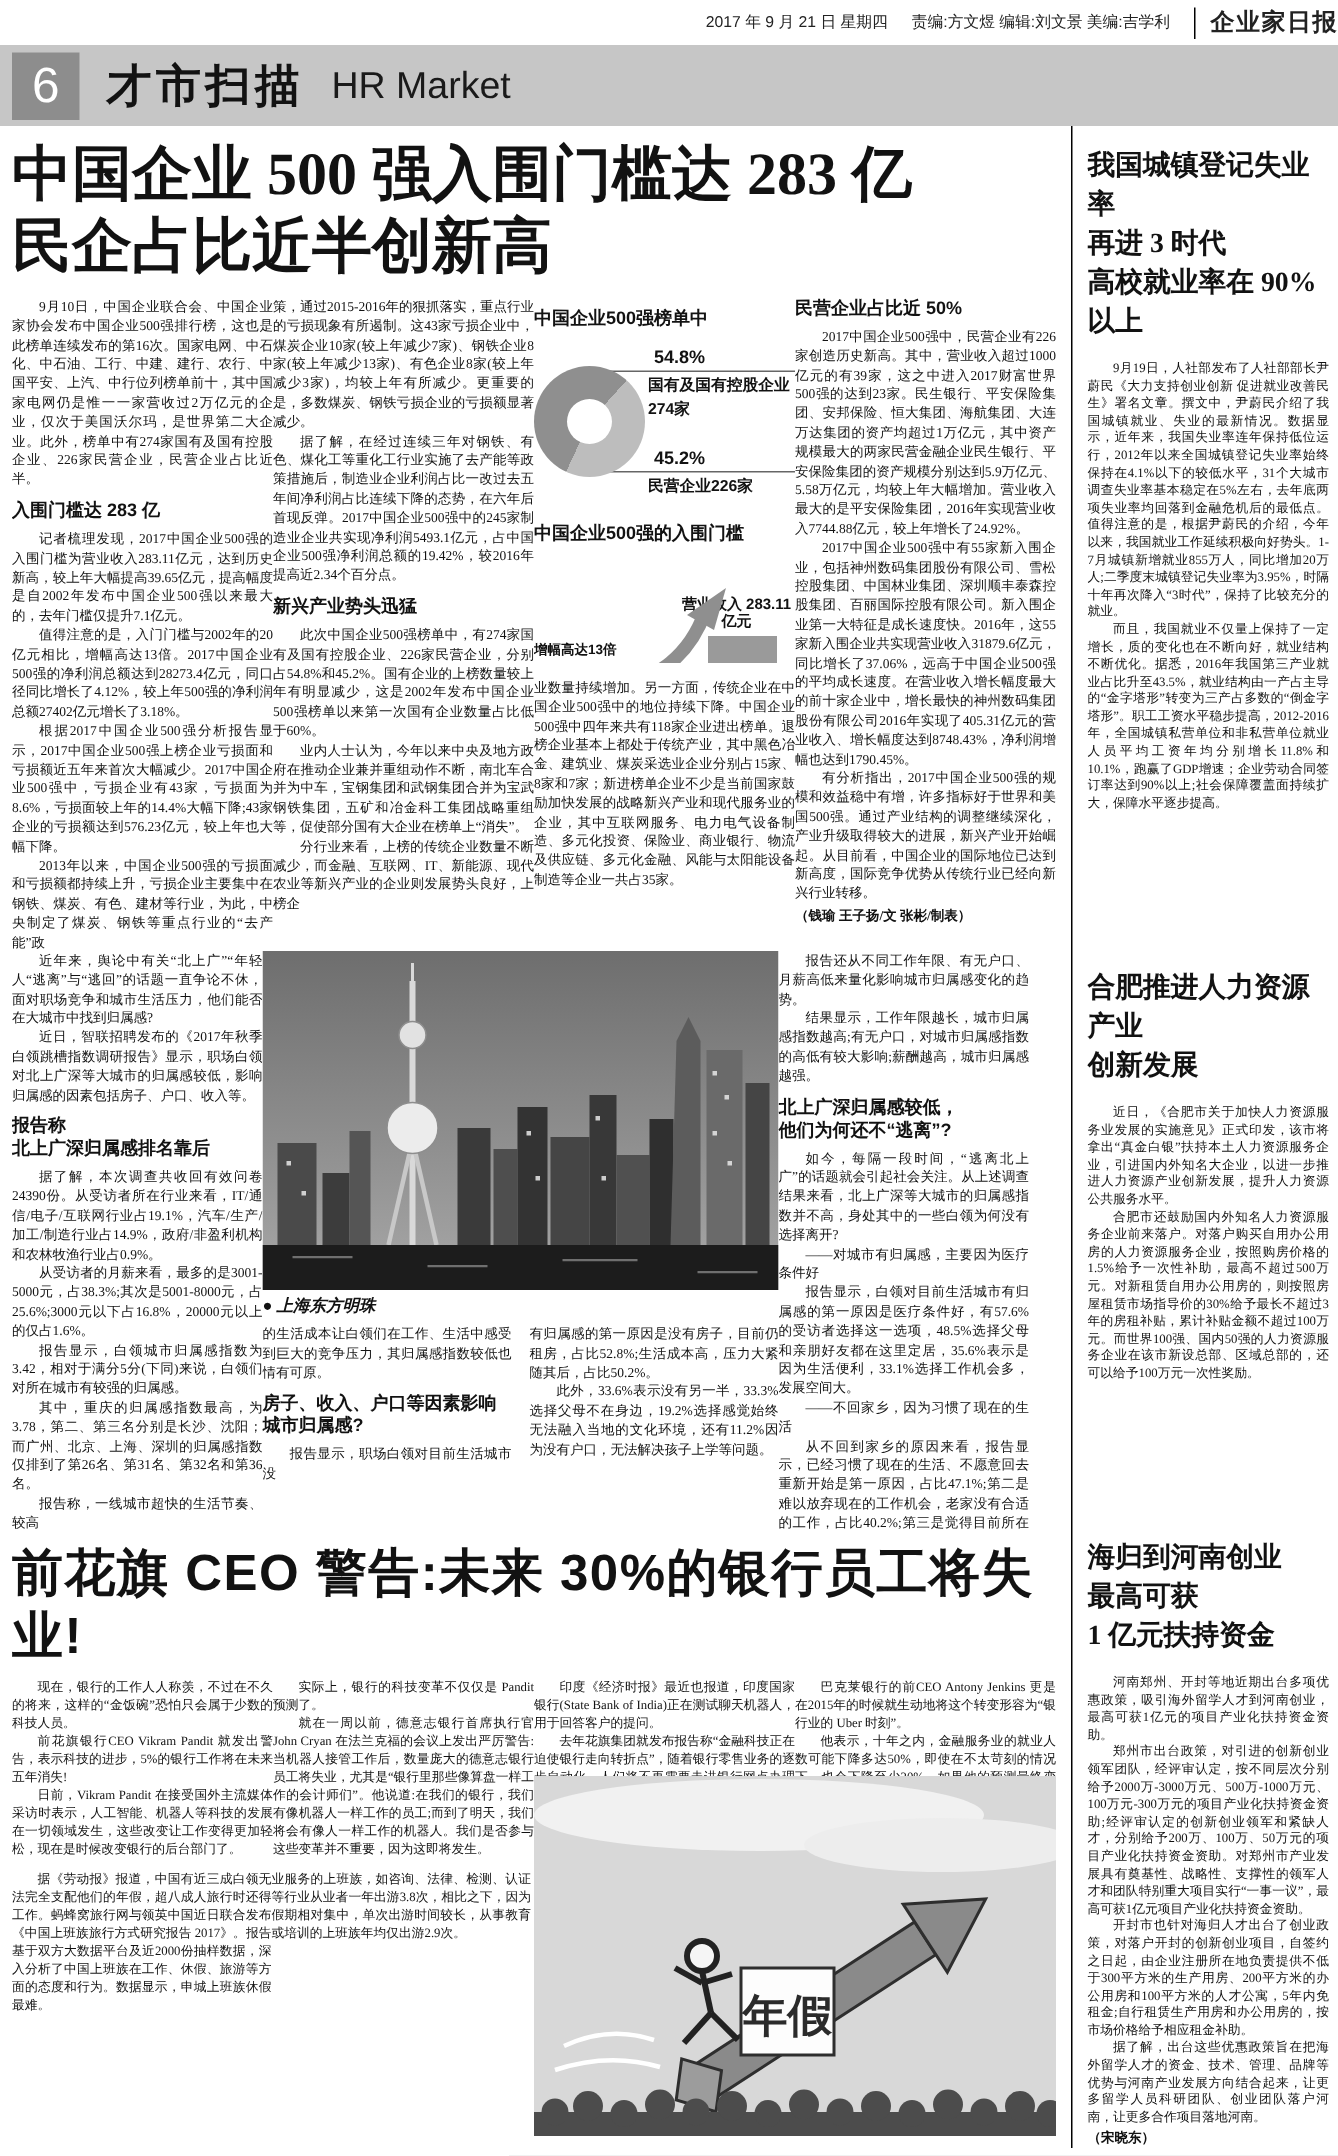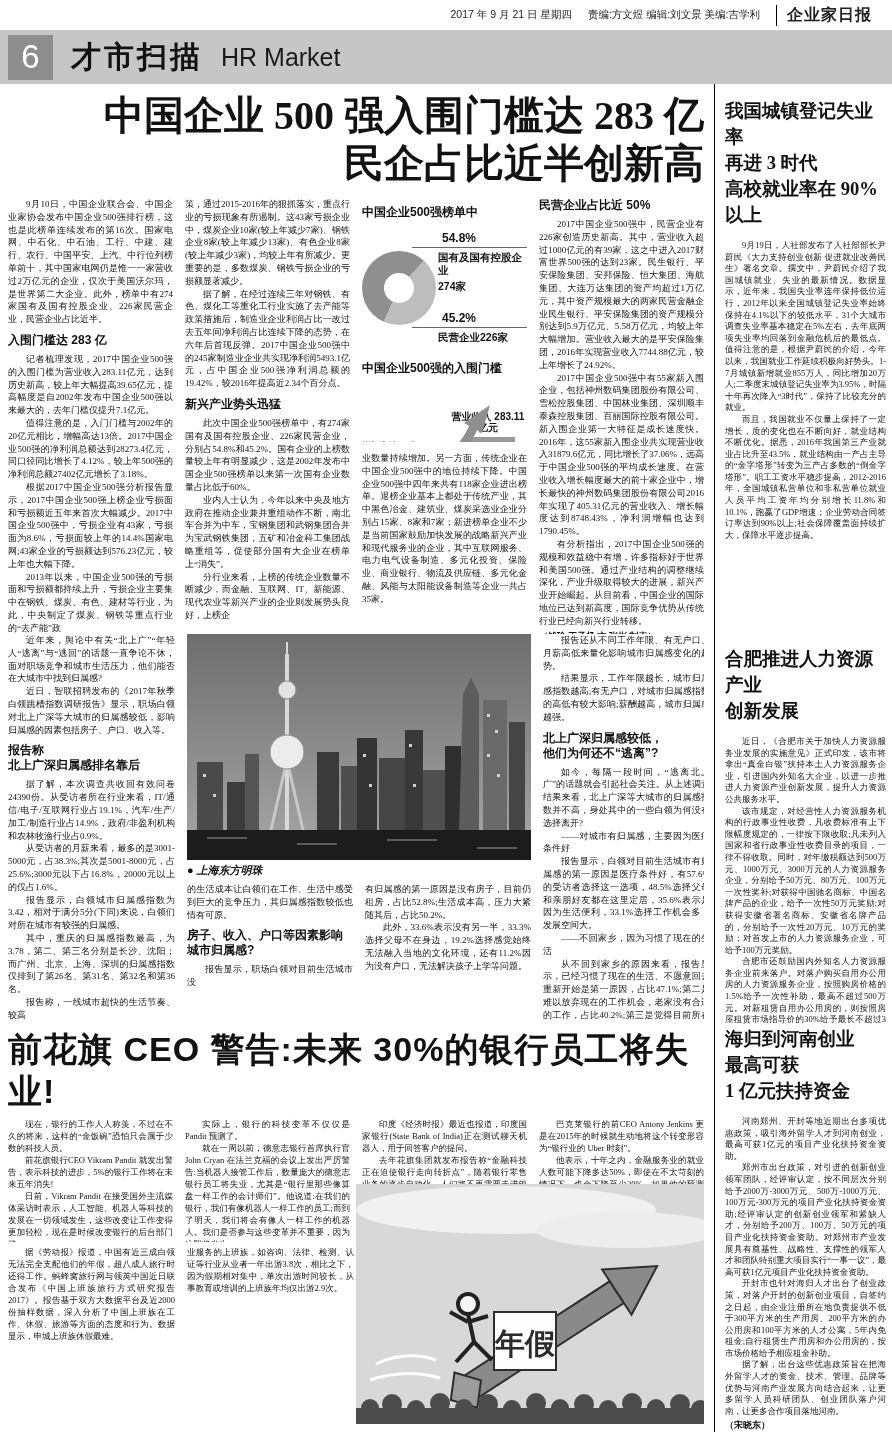--- a/index.html
+++ b/index.html
@@ -1,43 +1,43 @@
 <!DOCTYPE html>
 <html><head>
 <meta charset="utf-8">
 <style>
   html,body{margin:0;padding:0;background:#e8e8e8}
   .page{width:892px;height:1437px;background:#fff;position:relative;margin:0 auto;
         font-family:"Liberation Serif",serif;color:#121212;overflow:hidden}
   
   .masthead{height:30px;display:flex;justify-content:flex-end;align-items:center;
-            gap:16px;padding:0 20px;font-family:"Liberation Sans",sans-serif;font-size:10.5px;color:#222}
+            gap:16px;padding:0 0;font-family:"Liberation Sans",sans-serif;font-size:10.5px;color:#222}
   .paper-name{font-family:"Liberation Serif",serif;font-weight:bold;font-size:16px;
               border-left:1.5px solid #000;padding-left:10px;letter-spacing:1px}
   
   .banner{height:54px;background:#c6c6c6;display:flex;align-items:center;gap:18px;padding-left:8px}
   .page-num{width:45px;height:45px;background:#8d8d8d;color:#fff;font-size:33px;
             font-family:"Liberation Sans",sans-serif;display:flex;align-items:center;justify-content:center}
   .banner-cn{font-size:30px;font-weight:bold;font-family:"Liberation Sans",sans-serif;letter-spacing:3px}
   .banner-en{font-size:25px;font-family:"Liberation Sans",sans-serif;color:#1a1a1a}
   
   .bodywrap{display:flex;align-items:stretch}
   .main{width:714px;box-sizing:border-box;padding:0 10px 0 8px}
   .sidebar{width:178px;box-sizing:border-box;border-left:1px solid #000;
            padding:14px 6px 0 10px}
   
   .bp{font-size:9px;line-height:12.8px;text-align:justify;margin:0;text-indent:2em}
   .noind{text-indent:0}
   .subhead{font-family:"Liberation Sans",sans-serif;font-weight:bold;font-size:12px;
            line-height:15px;margin:7px 0 5px;text-indent:0}
   .byline{font-size:9px;font-weight:bold;text-align:left;margin:2px 0 0}
-  .cols{display:flex;gap:12px}
+  .cols{display:flex;gap:0}
   .col{flex:1;min-width:0;overflow:hidden}
   
-  .a1-headline{font-size:40px;line-height:48px;font-weight:bold;text-align:right;margin:8px 0 10px}
+  .a1-headline{font-size:40px;line-height:48px;font-weight:bold;text-align:left;margin:8px 0 10px}
   .a1cols{height:436px;overflow:hidden}
   
   .ig{font-family:"Liberation Sans",sans-serif;height:244px;overflow:hidden}
   .ig-title{font-size:12px;font-weight:bold;margin:6px 0 10px}
   .donut-row{display:flex;align-items:center}
   .donut{width:74px;height:74px;border-radius:50%;position:relative;flex:none;
          background:conic-gradient(from 205deg,#8f8f8f 0 197deg,#bdbdbd 197deg 360deg)}
   .donut::after{content:"";position:absolute;inset:22px;background:#fff;border-radius:50%}
   .d-labels{flex:1;padding-left:2px}
   .d-pct{font-size:12px;font-weight:bold;border-bottom:1.5px solid #666;
@@ -104,21 +104,21 @@
         <div class="a1-headline">
           <div>中国企业 500 强入围门槛达 283 亿</div>
           <div>民企占比近半创新高</div>
         </div>
         <div class="cols a1cols">
           <div class="col">
             <p class="bp">9月10日，中国企业联合会、中国企业家协会发布中国企业500强排行榜，这也是此榜单连续发布的第16次。国家电网、中石化、中石油、工行、中建、建行、农行、中国平安、上汽、中行位列榜单前十，其中国家电网仍是惟一一家营收过2万亿元的企业，仅次于美国沃尔玛，是世界第二大企业。此外，榜单中有274家国有及国有控股企业、226家民营企业，民营企业占比近半。</p>
             <p class="subhead">入围门槛达 283 亿</p>
             <p class="bp">记者梳理发现，2017中国企业500强的入围门槛为营业收入283.11亿元，达到历史新高，较上年大幅提高39.65亿元，提高幅度是自2002年发布中国企业500强以来最大的，去年门槛仅提升7.1亿元。</p>
             <p class="bp">值得注意的是，入门门槛与2002年的20亿元相比，增幅高达13倍。2017中国企业500强的净利润总额达到28273.4亿元，同口径同比增长了4.12%，较上年500强的净利润总额27402亿元增长了3.18%。</p>
-            <p class="bp">根据2017中国企业500强分析报告显示，2017中国企业500强上榜企业亏损面和亏损额近五年来首次大幅减少。2017中国企业500强中，亏损企业有43家，亏损面为8.6%，亏损面较上年的14.4%国家电网;43家企业的亏损额达到576.23亿元，较上年也大幅下降。</p>
+            <p class="bp">根据2017中国企业500强分析报告显示，2017中国企业500强上榜企业亏损面和亏损额近五年来首次大幅减少。2017中国企业500强中，亏损企业有43家，亏损面为8.6%，亏损面较上年的14.4%大幅下降;43家企业的亏损额达到576.23亿元，较上年也大幅下降。</p>
             <p class="bp">2013年以来，中国企业500强的亏损面和亏损额都持续上升，亏损企业主要集中在钢铁、煤炭、有色、建材等行业，为此，中央制定了煤炭、钢铁等重点行业的“去产能”政</p>
           </div>
           <div class="col">
             <p class="bp noind">策，通过2015-2016年的狠抓落实，重点行业的亏损现象有所遏制。这43家亏损企业中，煤炭企业10家(较上年减少7家)、钢铁企业8家(较上年减少13家)、有色企业8家(较上年减少3家)，均较上年有所减少。更重要的是，多数煤炭、钢铁亏损企业的亏损额显著减少。</p>
             <p class="bp">据了解，在经过连续三年对钢铁、有色、煤化工等重化工行业实施了去产能等政策措施后，制造业企业利润占比一改过去五年间净利润占比连续下降的态势，在六年后首现反弹。2017中国企业500强中的245家制造业企业共实现净利润5493.1亿元，占中国企业500强净利润总额的19.42%，较2016年提高近2.34个百分点。</p>
             <p class="subhead">新兴产业势头迅猛</p>
             <p class="bp">此次中国企业500强榜单中，有274家国有及国有控股企业、226家民营企业，分别占54.8%和45.2%。国有企业的上榜数量较上年有明显减少，这是2002年发布中国企业500强榜单以来第一次国有企业数量占比低于60%。</p>
             <p class="bp">业内人士认为，今年以来中央及地方政府在推动企业兼并重组动作不断，南北车合并为中车，宝钢集团和武钢集团合并为宝武钢铁集团，五矿和冶金科工集团战略重组等，促使部分国有大企业在榜单上“消失”。</p>
             <p class="bp">分行业来看，上榜的传统企业数量不断减少，而金融、互联网、IT、新能源、现代农业等新兴产业的企业则发展势头良好，上榜企</p>
           </div>
@@ -358,21 +358,20 @@
         <p class="bp">而且，我国就业不仅量上保持了一定增长，质的变化也在不断向好，就业结构不断优化。据悉，2016年我国第三产业就业占比升至43.5%，就业结构由一产占主导的“金字塔形”转变为三产占多数的“倒金字塔形”。职工工资水平稳步提高，2012-2016年，全国城镇私营单位和非私营单位就业人员平均工资年均分别增长11.8%和10.1%，跑赢了GDP增速；企业劳动合同签订率达到90%以上;社会保障覆盖面持续扩大，保障水平逐步提高。</p>
 
       </div>
 
       <div class="s-art s2">
         <div class="s-title">
           <div>合肥推进人力资源产业</div>
           <div>创新发展</div>
         </div>
         <p class="bp">近日，《合肥市关于加快人力资源服务业发展的实施意见》正式印发，该市将拿出“真金白银”扶持本土人力资源服务企业，引进国内外知名大企业，以进一步推进人力资源产业创新发展，提升人力资源公共服务水平。</p>
-        <p class="bp">该市规定，对经营性人力资源服务机构的行政事业性收费，凡收费标准有上下限幅度规定的，一律按下限收取;凡未列入国家和省行政事业性收费目录的项目，一律不得收取。同时，对年缴税额达到500万元、1000万元、3000万元的人力资源服务企业，分别给予50万元、80万元、100万元一次性奖补;对获得中国驰名商标、中国名牌产品的企业，给予一次性50万元奖励;对获得安徽省著名商标、安徽省名牌产品的，分别给予一次性20万元、10万元的奖励；对首发上市的人力资源服务企业，可给予100万元奖励。</p>
         <p class="bp">合肥市还鼓励国内外知名人力资源服务企业前来落户。对落户购买自用办公用房的人力资源服务企业，按照购房价格的1.5%给予一次性补助，最高不超过500万元。对新租赁自用办公用房的，则按照房屋租赁市场指导价的30%给予最长不超过3年的房租补贴，累计补贴金额不超过100万元。而世界100强、国内50强的人力资源服务企业在该市新设总部、区域总部的，还可以给予100万元一次性奖励。</p>
 
       </div>
 
       <div class="s-art s3">
         <div class="s-title">
           <div>海归到河南创业</div>
           <div>最高可获</div>
           <div>1 亿元扶持资金</div>
         </div>

